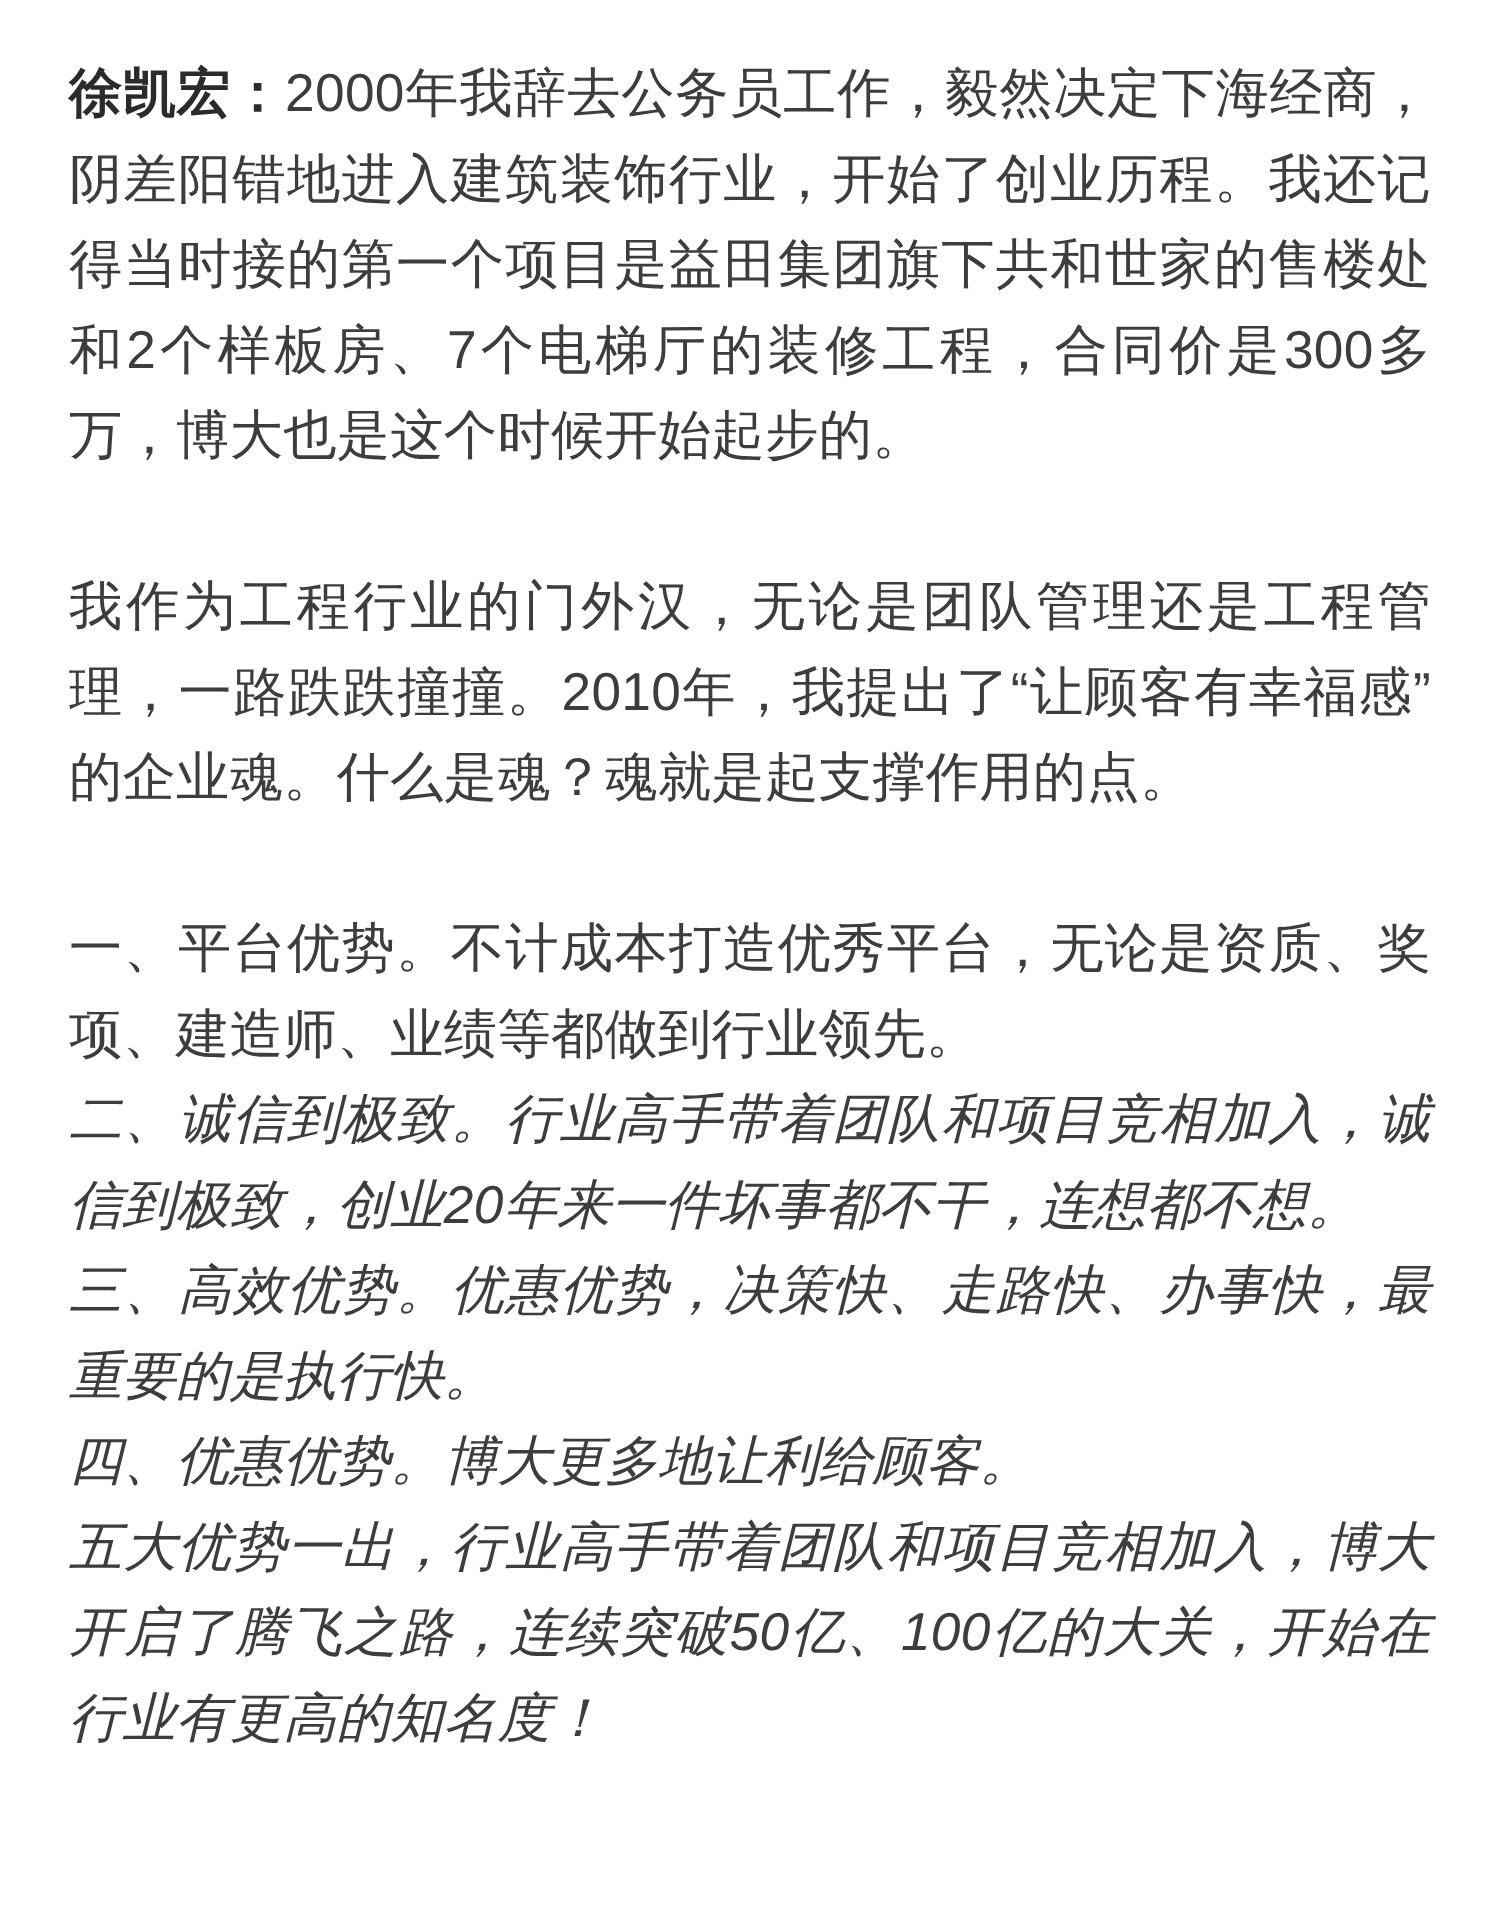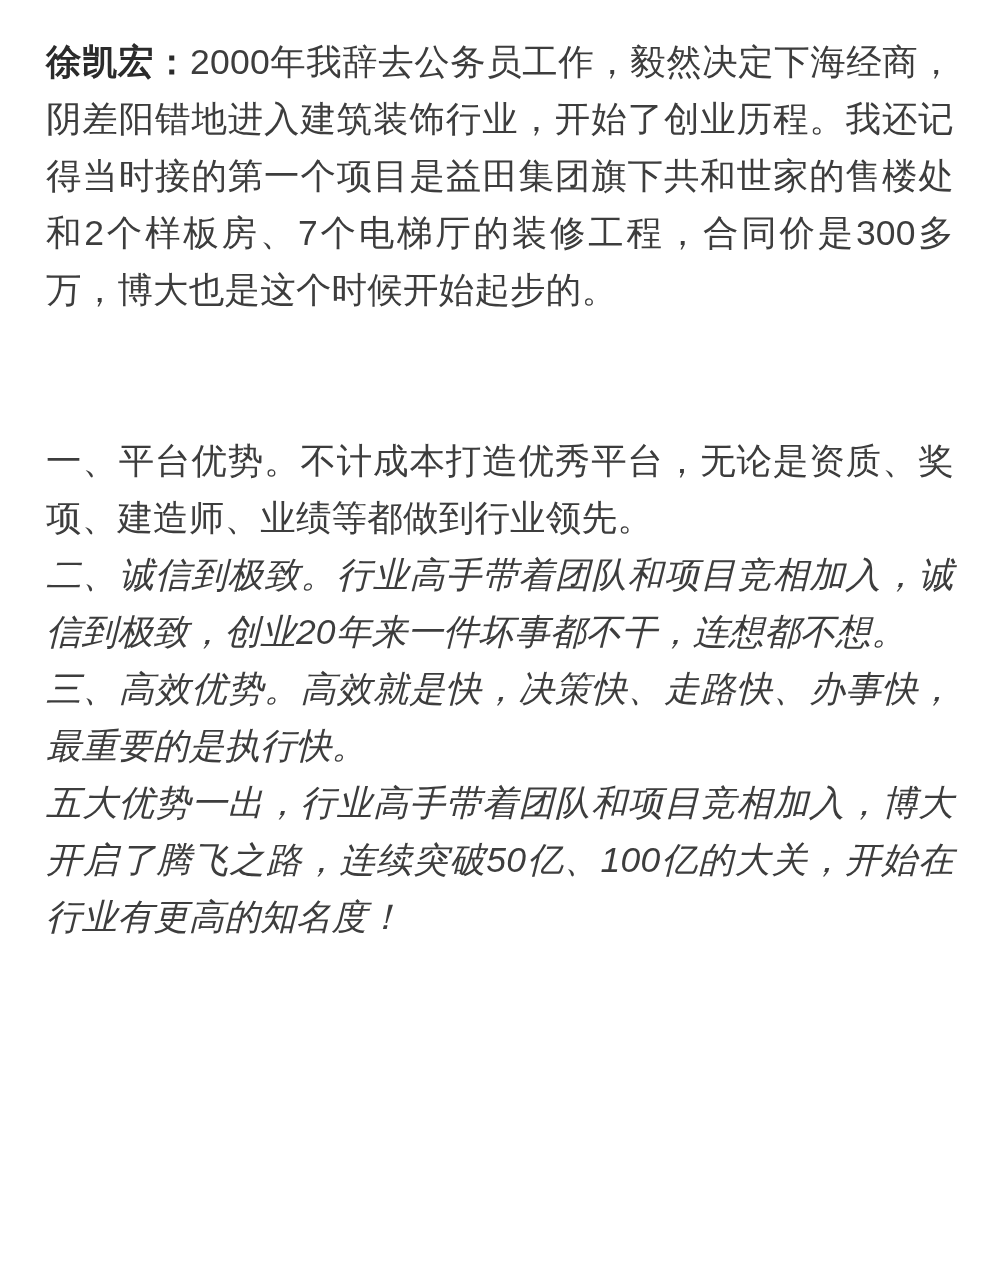--- a/index.html
+++ b/index.html
@@ -44,27 +44,29 @@
 </style>
 </head>
 <body>
 
 <div class="page">
 
   <p class="para"><span class="speaker">徐凯宏</span><span class="speaker">：</span><span>2000年我辞去公务员工作，毅然决定下海经商，阴差阳错地进入建筑装饰行业，开始了创业历程。我还记得当时接的第一个项目是益田集团旗下共和世家的售楼处和2个样板房、7个电梯厅的装修工程，合同价是300多万，博大也是这个时候开始起步的。</span></p>
 
   <div class="spacer"></div>
 
+  <p class="para"><span>我作为工程行业的门外汉，无论是团队管理还是工程管理，一路跌跌撞撞。2010年，我提出了“让顾客有幸福感”的企业魂。什么是魂？魂就是起支撑作用的点。</span></p>
 
   <div class="spacer"></div>
 
 
   <p class="para"><span>一、平台优势。不计成本打造优秀平台，无论是资质、奖项、建造师、业绩等都做到行业领先。</span></p>
 
   <p class="para"><span>二、诚信到极致。行业高手带着团队和项目竞相加入，诚信到极致，创业20年来一件坏事都不干，连想都不想。</span></p>
 
-  <p class="para"><span>三、高效优势。高效就是快，决策快、走路快、办事快，最重要的是执行快。</span></p>
+  <p class="para"><span>三、高效优势。优惠优势，决策快、走路快、办事快，最重要的是执行快。</span></p>
 
+  <p class="para"><span>四、优惠优势。博大更多地让利给顾客。</span></p>
 
 
   <p class="para"><span>五大优势一出，行业高手带着团队和项目竞相加入，博大开启了腾飞之路，连续突破50亿、100亿的大关，开始在行业有更高的知名度！</span></p>
 
 </div>
 
 </body></html>

